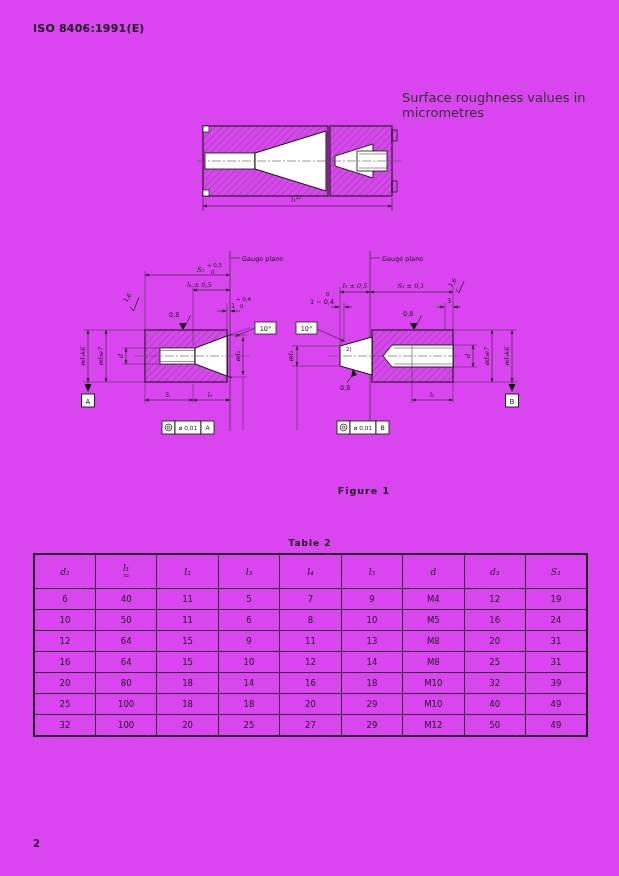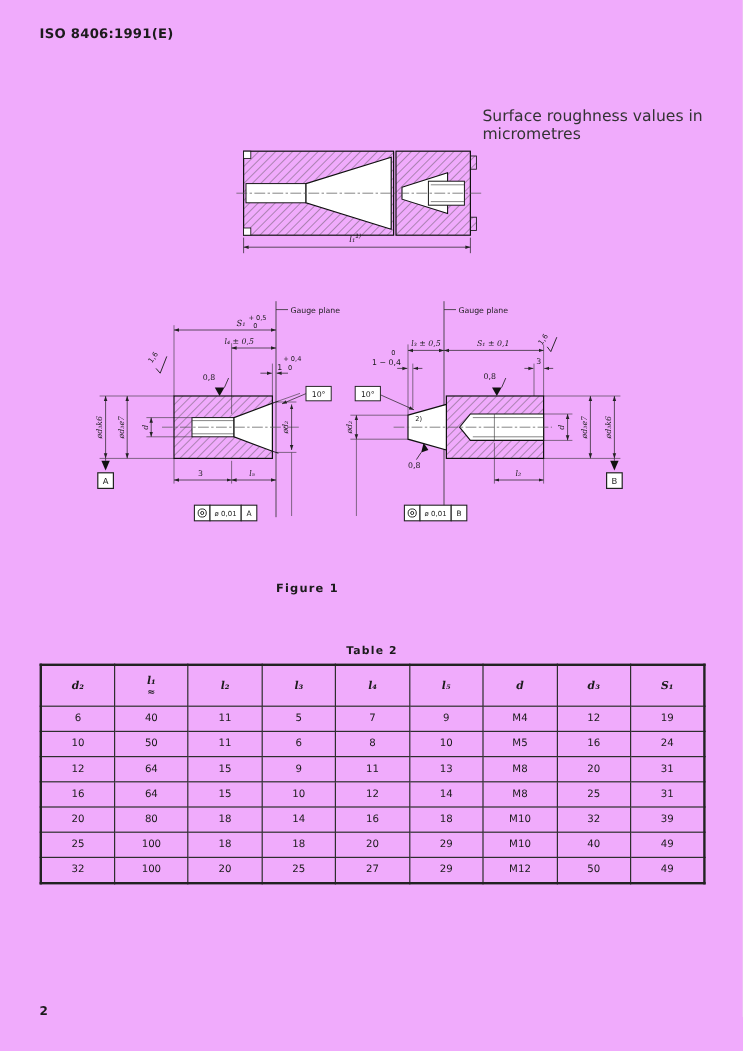--- a/index.html
+++ b/index.html
@@ -1,28 +1,28 @@
 <!DOCTYPE html>
 <html><head>
 <meta charset="utf-8">
 <style>
   html,body{margin:0;padding:0;background:#e8e8e8;}
-  .page{position:relative;width:619px;height:876px;background:#f0abfc;margin:0 auto;
+  .page{position:relative;width:619px;height:876px;background:#d946ef;margin:0 auto;
         font-family:"DejaVu Sans",sans-serif;color:#1b1b1b;overflow:hidden;}
   .abs{position:absolute;}
   .doc-header{left:33px;top:22px;font-size:11px;font-weight:bold;letter-spacing:.2px;}
   .rough-note{left:402px;top:90px;font-size:13px;color:#333;}
   .notes{left:33px;top:446px;width:352px;font-size:8px;font-weight:600;line-height:1.45;color:#222;}
-  .fig-caption{left:230px;top:485px;width:160px;text-align:left;font-size:9.5px;font-weight:bold;letter-spacing:1px;}
+  .fig-caption{left:230px;top:485px;width:160px;text-align:right;font-size:9.5px;font-weight:bold;letter-spacing:1px;}
   .tbl-caption{left:230px;top:538px;width:160px;text-align:center;font-size:9px;font-weight:bold;letter-spacing:1px;}
   .page-num{left:33px;top:838px;font-size:10px;font-weight:bold;}
   table.t1{position:absolute;left:33px;top:553px;width:555px;border-collapse:collapse;table-layout:fixed;}
   table.t1 th,table.t1 td{border:1px solid #2e2e2e;text-align:center;font-size:8.5px;color:#1b1b1b;padding:0;}
   table.t1{border:2px solid #222;}
-  table.t1 th{height:33px;font-weight:bold;font-style:italic;font-family:"DejaVu Serif",serif;font-size:9px;}
+  table.t1 th{height:33px;font-weight:normal;font-style:italic;font-family:"DejaVu Serif",serif;font-size:9px;}
   table.t1 td{height:20px;font-family:"DejaVu Sans",sans-serif;}
   .hdr-note{display:block;font-size:8px;font-style:normal;line-height:.8;}
   svg text{fill:#1b1b1b;}
   .dimtxt{font-family:"DejaVu Serif",serif;font-style:italic;}
   .numtxt{font-family:"DejaVu Sans",sans-serif;}
 </style>
 </head>
 <body>
 
 <div class="page">

